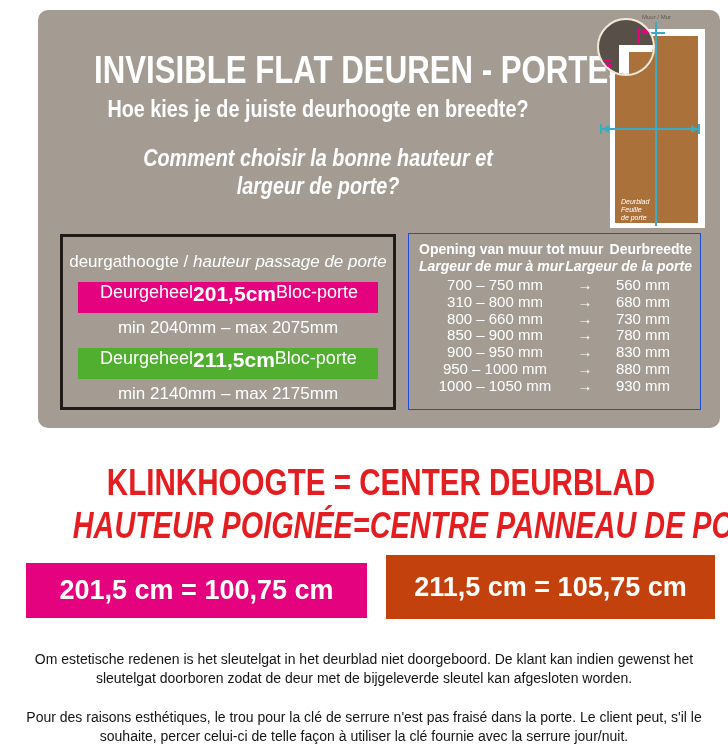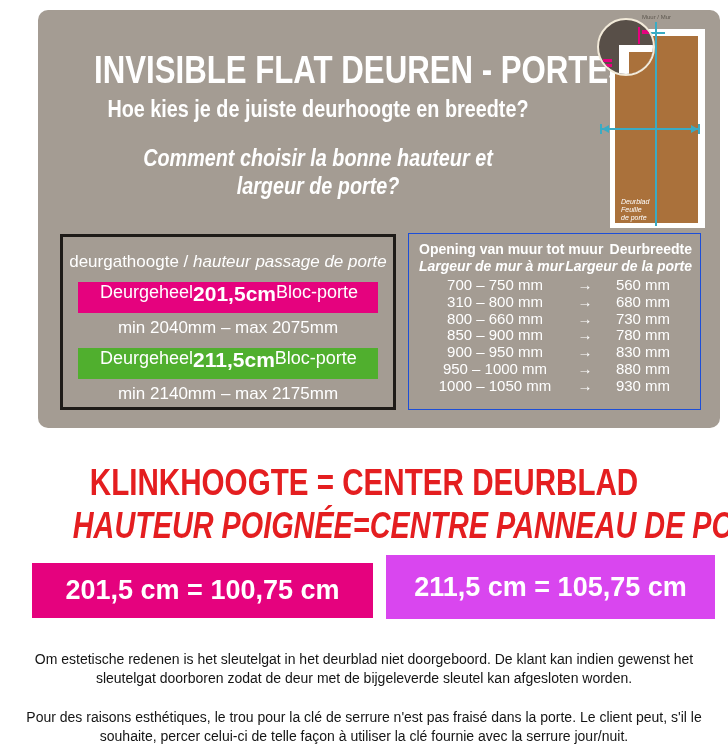--- a/index.html
+++ b/index.html
@@ -63,31 +63,31 @@
   .wbox { position:absolute; left:370px; top:223px; width:293px; height:177px;
           border:1px solid #1d4ed8; padding:7px 8px 0 10px; color:#fff; }
   .whead  { display:flex; justify-content:space-between; font-weight:bold; font-size:14px; white-space:nowrap; }
   .whead2 { display:flex; justify-content:space-between; font-style:italic; font-weight:bold;
             font-size:14px; white-space:nowrap; margin-top:1px; }
   .wrow { display:grid; grid-template-columns:152px 28px 88px; font-size:15px; line-height:16.8px; }
   .wrow span { text-align:center; }
   .wrows { margin-top:3px; }
 
   
-  .red-head { position:absolute; left:0; top:462px; width:728px; text-align:center; color:#e41e20; }
+  .red-head { position:absolute; left:0; top:462px; width:728px; text-align:right; color:#e41e20; }
   .red-line1 { font-size:37px; font-weight:bold; transform:scaleX(0.80); transform-origin:center;
                white-space:nowrap; }
   .red-line2 { font-size:36px; font-weight:bold; font-style:italic; transform:scaleX(0.80);
                transform-origin:center; white-space:nowrap; margin-top:1px; }
 
   
   .res { position:absolute; display:flex; align-items:center; justify-content:center;
          color:#fff; font-weight:bold; font-size:27px; white-space:nowrap; }
-  .res-pink  { left:32px;  top:563px; width:341px; height:55px; background:#e5027e; }
-  .res-green { left:386px; top:555px; width:329px; height:64px; background:#d946ef; }
+  .res-pink  { left:26px;  top:563px; width:341px; height:55px; background:#e5027e; }
+  .res-green { left:386px; top:555px; width:329px; height:64px; background:#c2410c; }
 
   
   .note { position:absolute; left:14px; width:700px; text-align:center; color:#141414;
           font-size:14px; line-height:19px; }
   .note-nl { top:650px; }
   .note-fr { top:708px; }
 </style>
 </head>
 <body>
 

